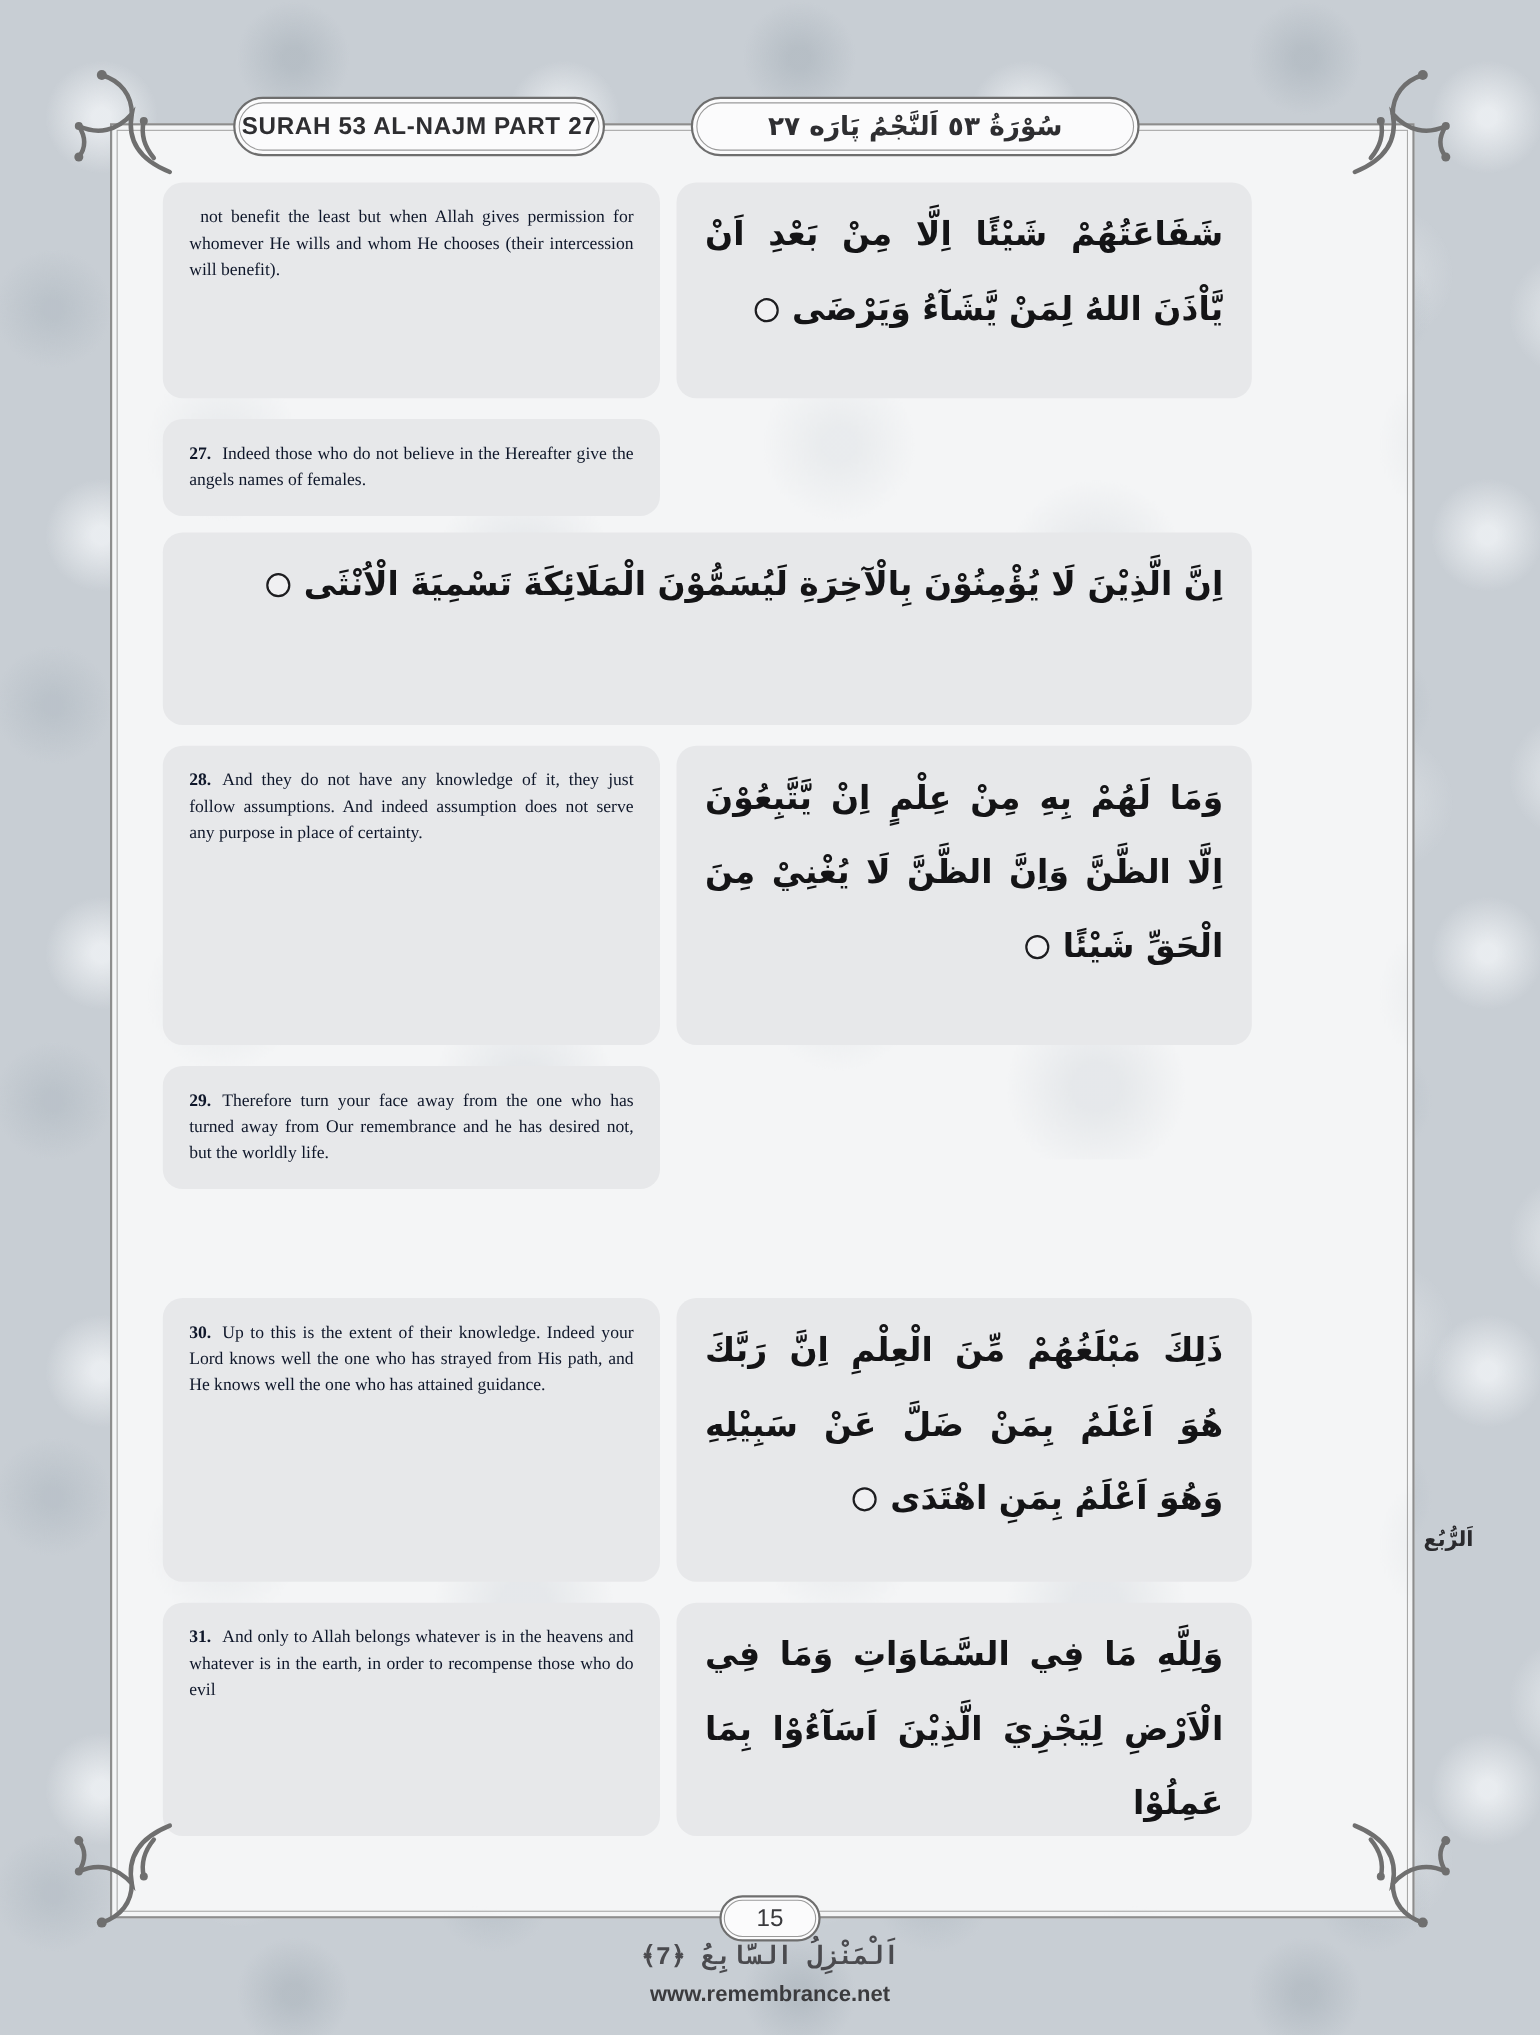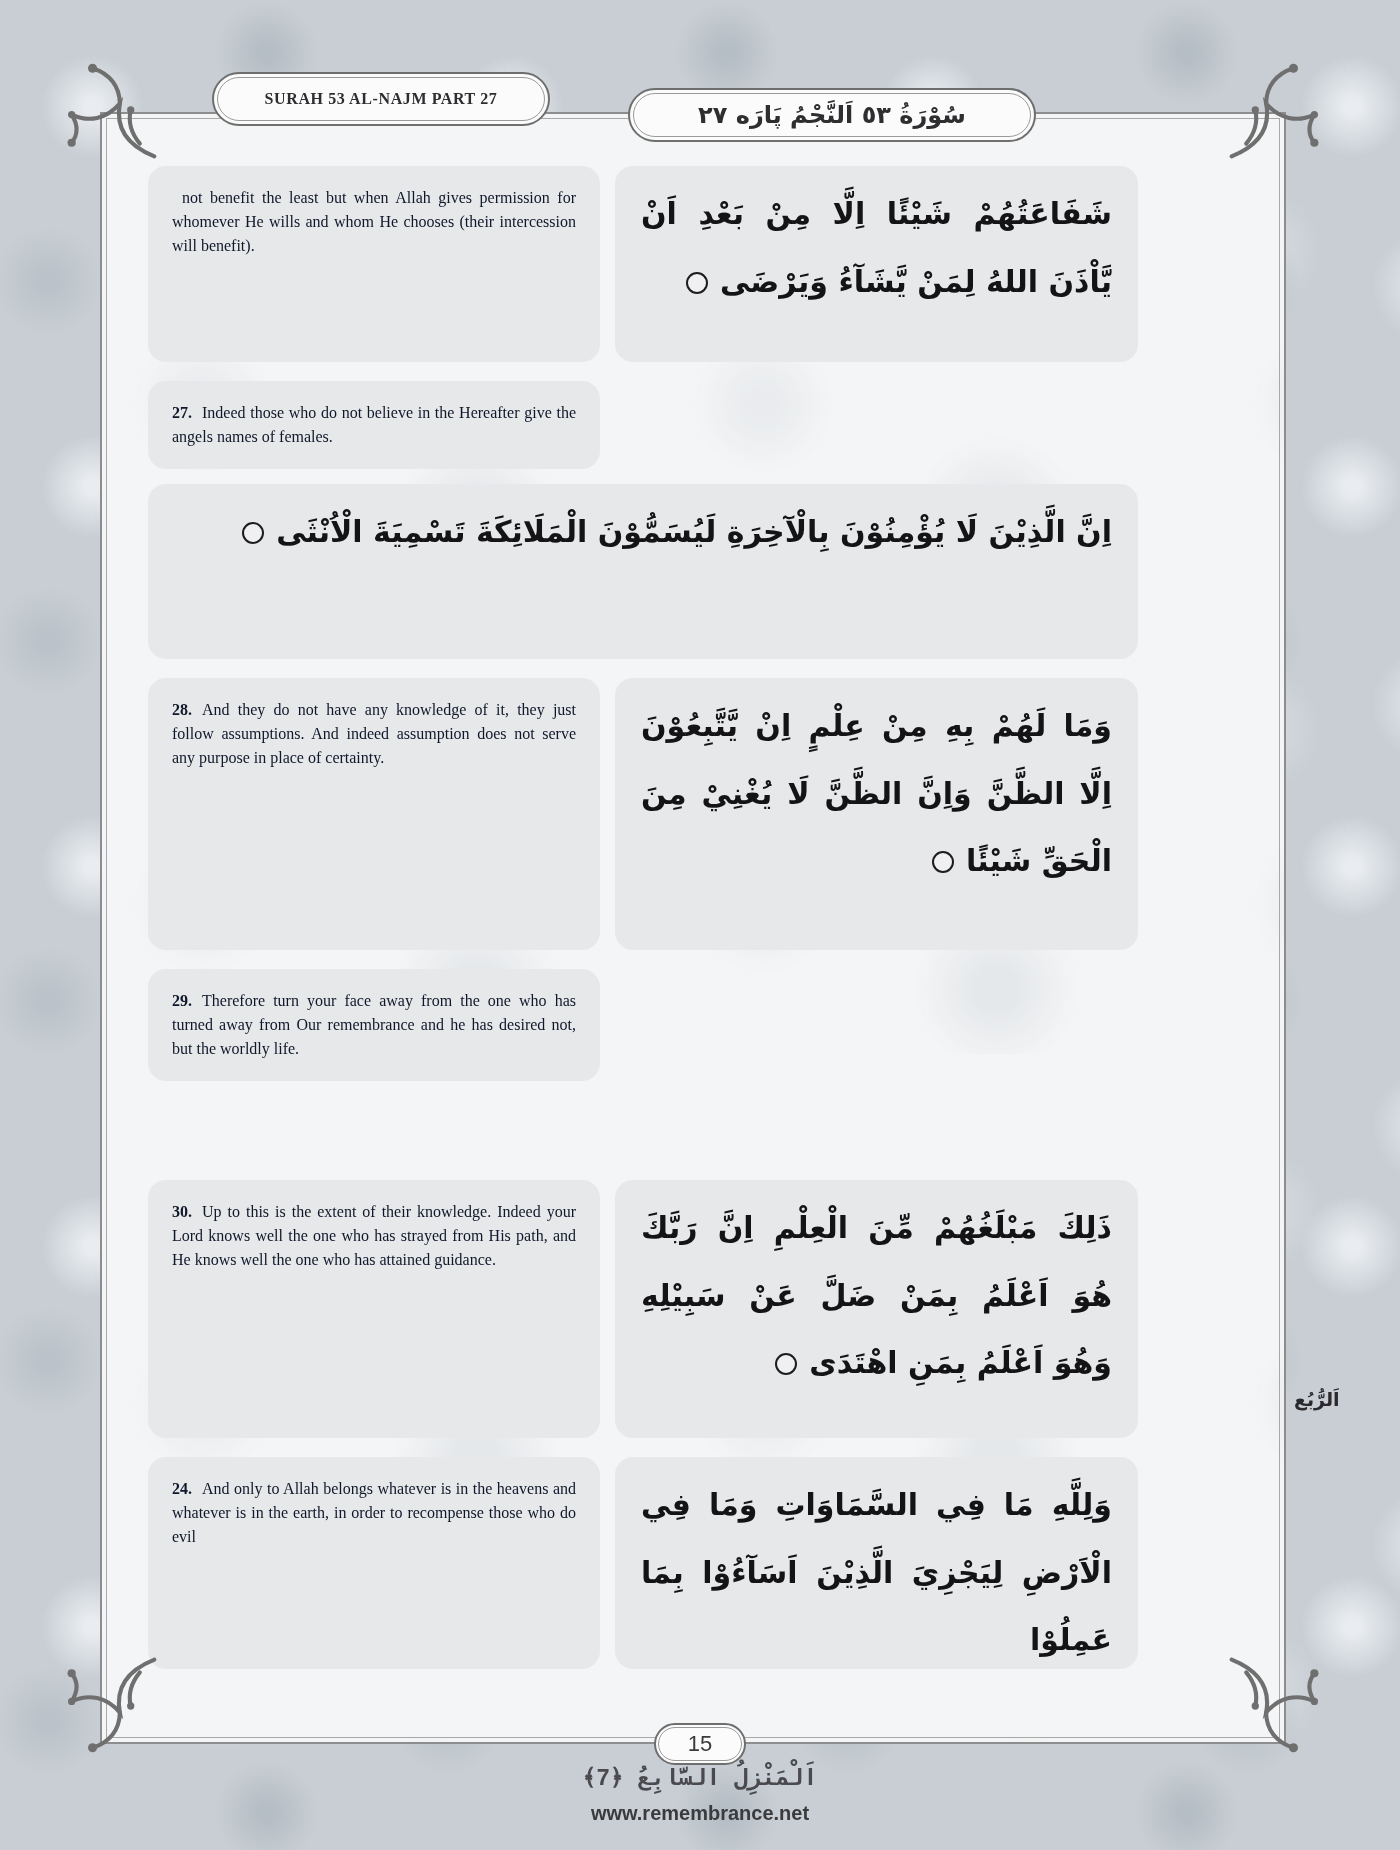--- a/index.html
+++ b/index.html
@@ -33,22 +33,22 @@
   }
 
   
   .pill{
     position:absolute;height:54px;background:#fbfbfc;
     border:2px solid #6e6e6e;border-radius:28px;
     outline:1px solid #9a9a9a;outline-offset:-6px;
     display:flex;align-items:center;justify-content:center;
     box-sizing:border-box;z-index:5;
   }
-  .pill-en{left:212px;top:72px;width:338px;
-    font-family:Liberation Serif, serif;font-weight:bold;font-size:16px;
+  .pill-en{left:212px;top:88px;width:338px;
+    font-family:Liberation Sans, sans-serif;font-weight:bold;font-size:22px;
     letter-spacing:.6px;color:#2e2e31;}
   .pill-ar{left:628px;top:88px;width:408px;
     font-family:"DejaVu Sans",sans-serif;font-weight:bold;font-size:24px;
     color:#2e2e31;direction:rtl;}
 
   
   .corner{position:absolute;width:100px;height:100px;color:#6f6f6f;z-index:4;}
   .corner.tl{left:58px;top:60px;}
   .corner.tr{left:1228px;top:60px;transform:scaleX(-1);}
   .corner.bl{left:58px;top:1656px;transform:scaleY(-1);}
@@ -187,21 +187,21 @@
     <div class="cell en">
       <span class="vnum">30.</span><span>Up to this is the extent of their knowledge. Indeed your Lord knows well the one who has strayed from His path, and He knows well the one who has attained guidance.</span>
     </div>
     <div class="cell ar">
       <span>ذَلِكَ مَبْلَغُهُمْ مِّنَ الْعِلْمِ اِنَّ رَبَّكَ هُوَ اَعْلَمُ بِمَنْ ضَلَّ عَنْ سَبِيْلِهِ وَهُوَ اَعْلَمُ بِمَنِ اهْتَدَى</span><span class="ayah-mark"></span>
     </div>
   </div>
 
   <div class="row">
     <div class="cell en">
-      <span class="vnum">24.</span><span>And only to Allah belongs whatever is in the heavens and whatever is in the earth, in order to recompense those who do evil</span>
+      <span class="vnum">31.</span><span>And only to Allah belongs whatever is in the heavens and whatever is in the earth, in order to recompense those who do evil</span>
     </div>
     <div class="cell ar">
       <span>وَلِلَّهِ مَا فِي السَّمَاوَاتِ وَمَا فِي الْاَرْضِ لِيَجْزِيَ الَّذِيْنَ اَسَآءُوْا بِمَا عَمِلُوْا</span>
     </div>
   </div>
 
 </div>
 
 <div class="margin-marker">اَلرُّبُع</div>
 

